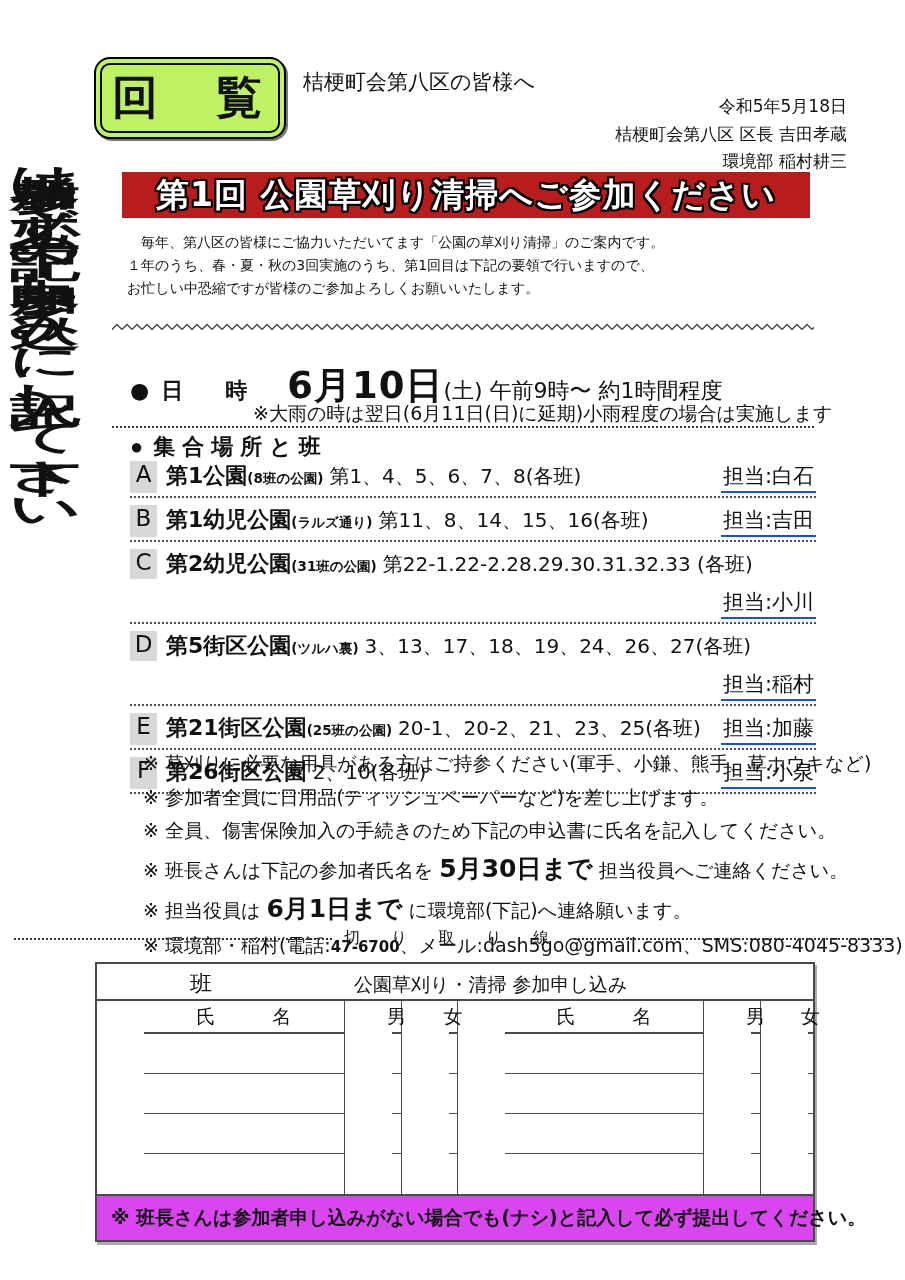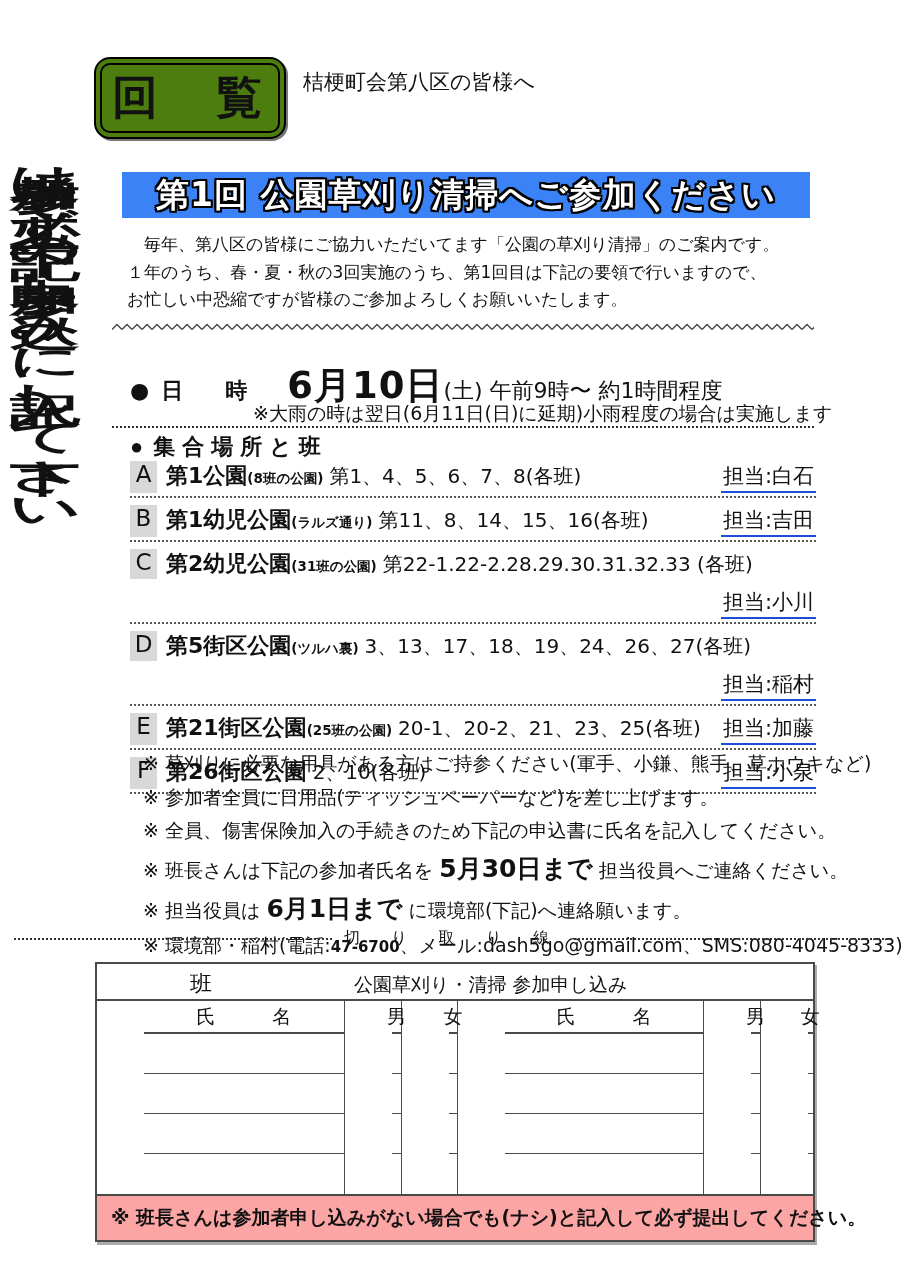--- a/index.html
+++ b/index.html
@@ -3,21 +3,21 @@
 <meta charset="utf-8">
 <style>
   * { margin:0; padding:0; box-sizing:border-box; }
   html,body { background:#ffffff; }
   body { width:905px; height:1280px; position:relative; overflow:hidden;
          font-family:"DejaVu Sans","Liberation Sans",sans-serif; color:#111; }
   .page { position:absolute; inset:0; background:#fff; }
 
   
   .kairan-outer { position:absolute; left:94px; top:57px; width:192px; height:82px;
-    border:2.5px solid #000; border-radius:16px; padding:4px; background:#4d7c0f;
+    border:2.5px solid #000; border-radius:16px; padding:4px; background:#bef264;
     box-shadow:2px 2px 0 #777; }
   .kairan-inner { width:100%; height:100%; border:2.5px solid #000; border-radius:10px;
     display:flex; align-items:center; justify-content:center; }
   .kairan-text { font-size:46px; font-weight:900; letter-spacing:6px; }
 
   .recipient { position:absolute; left:303px; top:68px; font-size:21px; }
 
   .sender-block { position:absolute; right:58px; top:93px; text-align:right;
     font-size:17px; line-height:1.62; }
 
@@ -29,21 +29,21 @@
 
   
   .banner { position:absolute; left:122px; top:172px; width:688px; height:46px;
     display:flex; align-items:center; justify-content:center; }
   .banner-text { font-size:33px; font-weight:900; color:#fff; letter-spacing:1px; white-space:nowrap;
     text-shadow:-2px -2px 0 #000,2px -2px 0 #000,-2px 2px 0 #000,2px 2px 0 #000,
                 -2px 0 0 #000,2px 0 0 #000,0 -2px 0 #000,0 2px 0 #000; }
 
   
   .intro { position:absolute; left:127px; top:231px; width:692px;
-    font-size:17px; line-height:1.63; }
+    font-size:14px; line-height:1.63; }
 
   
   .wavy { position:absolute; left:112px; top:317px; }
 
   
   .sched { position:absolute; left:130px; top:361px; white-space:nowrap; }
   .sched .bullet { font-size:22px; margin-right:12px; }
   .sched .lbl { font-size:22px; font-weight:600; letter-spacing:10px; margin-right:30px;margin-top:40px; }
   .sched .big { font-size:37px; font-weight:800; letter-spacing:1px; }
   .sched .rest { font-size:22px; }
@@ -88,39 +88,44 @@
   .ft-han { position:absolute; left:13%; top:5px; font-size:22px; }
   .ft-title { position:absolute; left:55%; top:8px; transform:translateX(-50%);
     font-size:19px; white-space:nowrap; }
   .ft-grid { display:grid; grid-template-columns:34.6% 8% 7.8% 34.4% 7.9% 7.3%; }
   .ft-grid > div { border-right:1.5px solid #4a4a4a; border-bottom:1.5px solid #4a4a4a;margin-left:47px; }
   .ft-grid > div:nth-child(6n) { border-right:none; }
   .hc { height:33px; display:flex; align-items:center; justify-content:center;
     font-size:19px; border-bottom-width:2px !important; white-space:pre; }
   .dc { height:40px; }
   .ft-grid > div:nth-last-child(-n+6) { border-bottom:none; }
-  .ft-footer { border-top:2.5px solid #4a4a4a; background:#fca5a5;
+  .ft-footer { border-top:2.5px solid #4a4a4a; background:#d946ef;
     padding:9px 6px 9px 14px; font-size:19px; font-weight:700; white-space:nowrap; }
 </style>
 </head>
 <body>
 
 <div class="page">
 
   <div class="kairan-outer">
     <div class="kairan-inner">
       <span class="kairan-text">回　覧</span>
     </div>
   </div>
 
   <div class="recipient">桔梗町会第八区の皆様へ</div>
+  <div class="sender-block">
+    <div>令和5年5月18日</div>
+    <div>桔梗町会第八区 区長 吉田孝蔵</div>
+    <div>環境部 稲村耕三</div>
+  </div>
 
   <div class="side-note">参加者は必ず下記の参加申し込みに記入して下さい</div>
 
-  <div class="banner" style="background:#3b82f6;">
+  <div class="banner" style="background:#b91c1c;">
     <span class="banner-text">第1回 公園草刈り清掃へご参加ください</span>
   </div>
 
   <div class="intro">
     <div>　毎年、第八区の皆様にご協力いただいてます「公園の草刈り清掃」のご案内です。</div>
     <div>１年のうち、春・夏・秋の3回実施のうち、第1回目は下記の要領で行いますので、</div>
     <div>お忙しい中恐縮ですが皆様のご参加よろしくお願いいたします。</div>
   </div>
 
   <div class="wavy">

